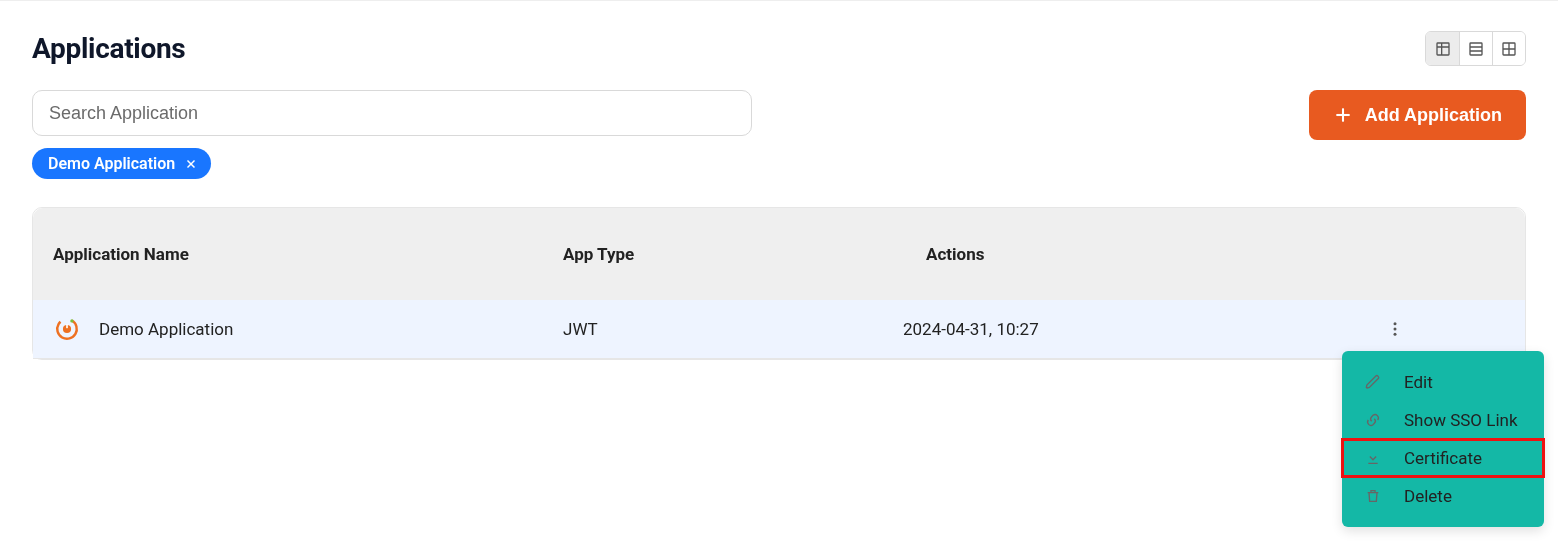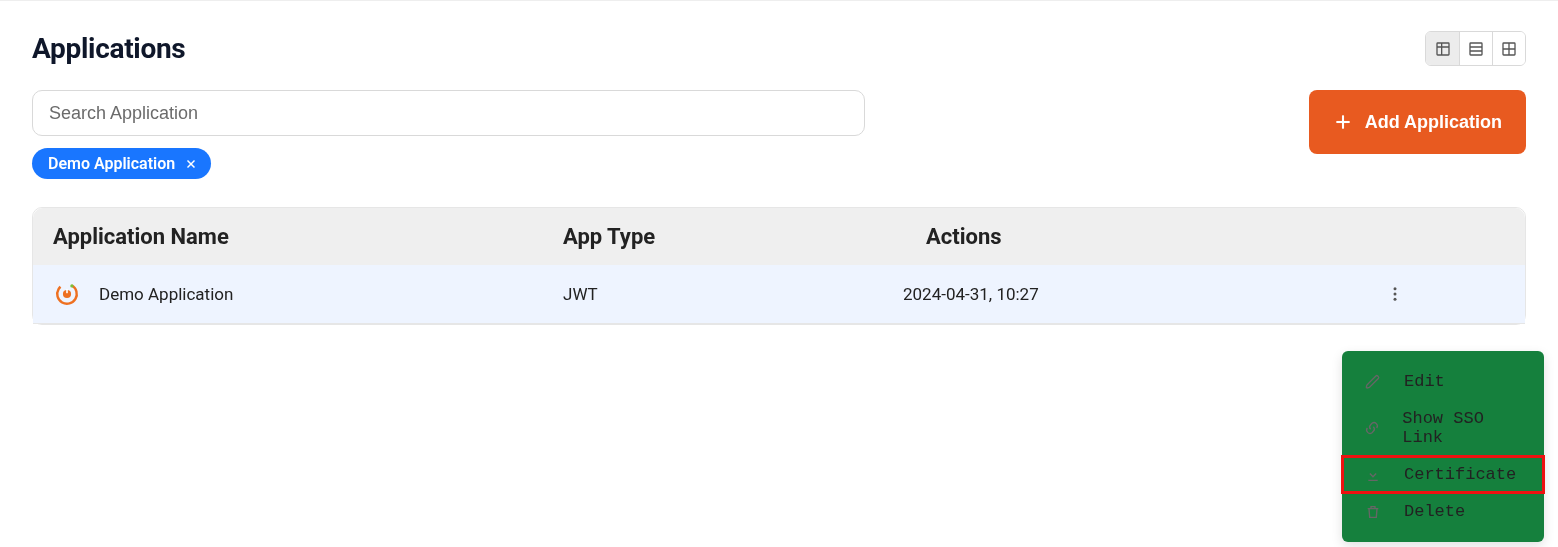--- a/index.html
+++ b/index.html
@@ -55,21 +55,21 @@
     align-items: flex-start;
     margin-top: 24px;
   }
   .search-col {
     display: flex;
     flex-direction: column;
     align-items: flex-start;
     gap: 12px;
   }
   .search-input {
-    width: 833px;
+    width: 720px;
     height: 46px;
     border: 1px solid #d9d9d9;
     border-radius: 10px;
     padding: 0 16px;
     font-size: 18px;
     color: #333;
     outline: none;
   }
   .search-input::placeholder {
     color: #6b6b6b;
@@ -95,40 +95,40 @@
   }
   .add-btn {
     display: inline-flex;
     align-items: center;
     gap: 12px;
     background: #e85a20;
     color: #fff;
     font-size: 18px;
     font-weight: 600;
     padding: 0 24px;
-    height: 64px;
+    height: 50px;
     border: none;
     border-radius: 8px;
     cursor: pointer;
   }
   .add-btn svg { display: block; }
   .table-wrap {
     margin-top: 28px;
     border: 1px solid #e6e6e6;
     border-radius: 10px;
     overflow: visible;
     position: relative;
   }
   .thead {
     display: flex;
     background: #efefef;
     color: #222;
     font-weight: 700;
-    font-size: 22px;
-    padding: 16px 20px;
+    font-size: 17px;
+    padding: 36px 20px;
     border-top-left-radius: 10px;
     border-top-right-radius: 10px;
   }
   .col-name { flex: 0 0 510px; }
   .col-type { flex: 0 0 340px; }
   .col-updated { flex: 0 0 430px; }
   .col-actions { flex: 1; margin-left: 23px; }
   .trow {
     display: flex;
     align-items: center;
@@ -162,26 +162,25 @@
     align-items: center;
     justify-content: center;
     cursor: pointer;
     color: #555;
   }
   .dropdown {
     position: absolute;
     top: 350px;
     right: 14px;
     width: 202px;
-    background: #15803d;
+    background: #14b8a6;
     border-radius: 6px;
     box-shadow: 0 4px 12px rgba(0,0,0,0.12);
     padding: 12px 0;
     z-index: 10;
-    font-family: Liberation Mono, monospace;
   }
   .dropdown-item {
     display: flex;
     align-items: center;
     gap: 22px;
     padding: 9px 22px;
     font-size: 17px;
     color: #222;
     cursor: pointer;
   }

